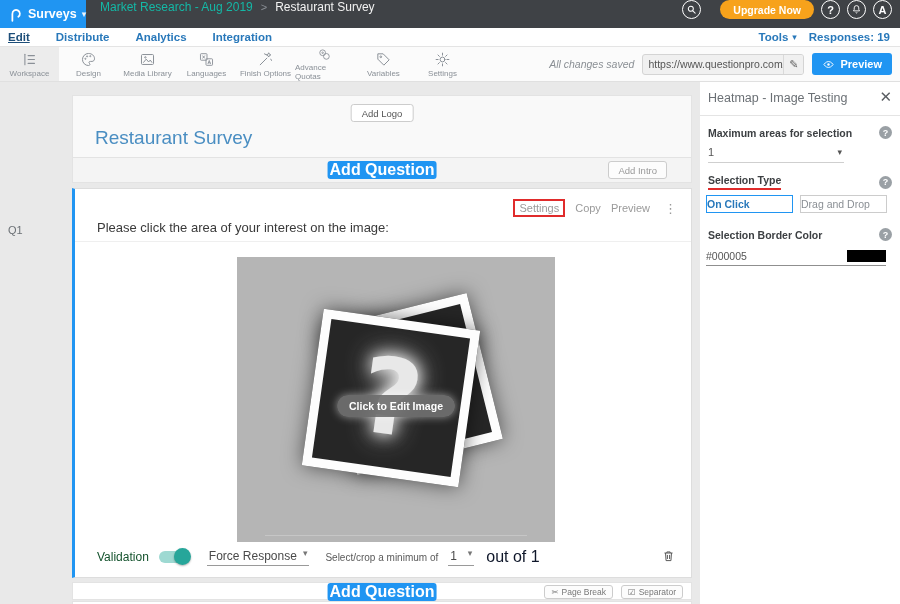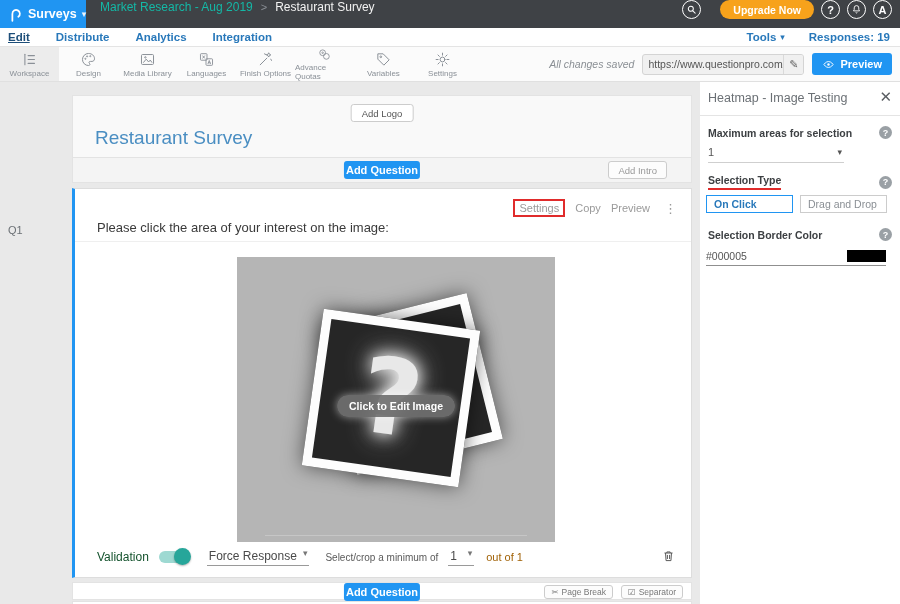--- a/index.html
+++ b/index.html
@@ -20,21 +20,21 @@
   .bc-current { color:#f2f2f2; }
   .topbar-right { margin-left:auto; display:flex; align-items:center; gap:7px; padding-right:8px; }
   .circle-btn { width:19px; height:19px; border-radius:50%; border:1.4px solid #fff; background:transparent; color:#fff; display:flex; align-items:center; justify-content:center; font-size:11px; font-weight:bold; cursor:pointer; }
   .upgrade-btn { height:19px; padding:0 13px; border:none; border-radius:10px; background:#f7a21b; color:#fff; font-size:10.5px; font-weight:bold; cursor:pointer; font-family:"Liberation Sans", sans-serif;margin-left:12px; }
 
   
   .navbar { position:absolute; left:0; top:28px; width:900px; height:19px; background:#fff; border-bottom:1px solid #e4e4e4; display:flex; align-items:center; font-size:11.5px; }
   .nav-item { color:#2878ba; margin-left:26px; cursor:pointer; font-weight:bold; }
   .nav-item:first-child { margin-left:8px; }
   .nav-item.active { color:#1d4e79; text-decoration:underline; }
-  .nav-right { margin-left:auto; display:flex; align-items:center; gap:24px; padding-right:10px; }
+  .nav-right { margin-left:auto; display:flex; align-items:center; gap:12px; padding-right:10px; }
   .tools-dd { color:#2878ba; font-weight:bold; cursor:pointer; display:flex; gap:4px; align-items:center; }
   .responses { color:#2878ba; font-weight:bold; }
 
   
   .toolbar { position:absolute; left:0; top:47px; width:900px; height:35px; background:#fbfbfb; border-bottom:1px solid #e0e0e0; display:flex; align-items:stretch; }
   .tool-item { width:59px; display:flex; flex-direction:column; align-items:center; justify-content:center; gap:1px; cursor:pointer; }
   .tool-item.active { background:#ececec; }
   .tool-item .lbl { font-size:8px; color:#8a9097; }
   .toolbar-right { margin-left:auto; display:flex; align-items:center; gap:8px; padding-right:8px; }
   .saved-status { font-size:10.5px; font-style:italic; color:#8a8f94; }
@@ -42,21 +42,21 @@
   .url-text { flex:1; font-size:10.5px; color:#555; padding:0 5px; white-space:nowrap; overflow:hidden; }
   .pencil-btn { width:20px; height:100%; border:none; border-left:1px solid #d9d9d9; background:#f0f0f0; color:#666; font-size:11px; cursor:pointer; font-family:"DejaVu Sans", sans-serif; }
   .preview-btn { height:22px; padding:0 10px; background:#2095f2; border:none; border-radius:3px; color:#fff; font-size:11px; font-weight:bold; display:flex; align-items:center; gap:5px; cursor:pointer; font-family:"Liberation Sans", sans-serif; }
 
   
   .q1-label { position:absolute; left:8px; top:224px; font-size:11px; color:#6b7075; }
   .survey-card { position:absolute; left:72px; top:95px; width:620px; height:88px; background:#f9f9f9; border:1px solid #e3e3e3; }
   .add-logo-btn { position:absolute; left:50%; transform:translateX(-50%); top:8px; height:18px; padding:0 10px; background:#fff; border:1px solid #ccc; border-radius:3px; font-size:9.5px; color:#555; cursor:pointer; font-family:"Liberation Sans", sans-serif; }
   .survey-title { position:absolute; left:22px; top:31px; font-size:19px; color:#4a8ec2; cursor:text; }
   .survey-footer { position:absolute; left:0; right:0; bottom:0; height:25px; border-top:1px solid #e3e3e3; background:#f4f4f4; }
-  .add-q-btn { position:absolute; left:50%; transform:translateX(-50%); top:3px; height:18px; padding:0 2px; background:#2095f2; border:none; border-radius:3px; color:#fff; font-size:11px; font-weight:bold; cursor:pointer; font-family:"Liberation Sans", sans-serif; }
+  .add-q-btn { position:absolute; left:50%; transform:translateX(-50%); top:3px; height:18px; padding:0 2px; background:#2095f2; border:none; border-radius:3px; color:#fff; font-size:16px; font-weight:bold; cursor:pointer; font-family:"Liberation Sans", sans-serif; }
   .add-intro-btn { position:absolute; right:24px; top:3px; height:18px; padding:0 9px; background:#fcfcfc; border:1px solid #ccc; border-radius:3px; color:#999; font-size:9.5px; cursor:pointer; font-family:"Liberation Sans", sans-serif; }
 
   .question-card { position:absolute; left:72px; top:188px; width:620px; height:390px; background:#fff; border:1px solid #ddd; border-left:3px solid #2095f2; }
   .q-toolbar { position:absolute; right:14px; top:10px; display:flex; align-items:center; gap:10px; font-size:11px; color:#9a9a9a; }
   .q-tool { cursor:pointer; }
   .q-tool.settings { border:2px solid #e02b2b; padding:1px 4px; }
   .kebab { font-family:"DejaVu Sans", sans-serif; font-size:13px; color:#9a9a9a; cursor:pointer; margin-left:4px; }
   .q-text { position:absolute; left:22px; top:31px; font-size:13px; color:#3a3a3a; cursor:text; }
   .q-divider { position:absolute; left:0; right:0; top:52px; border-top:1px solid #efefef; }
 
@@ -70,21 +70,21 @@
 
   .validation-row { position:absolute; left:22px; right:16px; bottom:10px; height:20px; display:flex; align-items:center; }
   .val-label { font-size:12px; color:#14532d; }
   .toggle { position:relative; width:30px; height:12px; border-radius:7px; background:#9ed9d2; margin-left:10px; cursor:pointer; }
   .toggle .knob { position:absolute; right:-2px; top:-3px; width:17px; height:17px; border-radius:50%; background:#26a69a; box-shadow:0 1px 2px rgba(0,0,0,.3); }
   .mini-select { display:flex; gap:6px; border-bottom:1px solid #9a9a9a; padding:0 2px 2px 2px; cursor:pointer; }
   .mini-select .caret { color:#777; }
   .force-select { margin-left:18px; font-size:12px; color:#4a4a4a; }
   .min-text { margin-left:16px; font-size:10px; color:#5a5a5a; }
   .min-select { margin-left:10px; font-size:12px; color:#4a4a4a; min-width:26px; justify-content:space-between; }
-  .out-of { margin-left:12px; font-size:11px; color:#a16207; }
+  .out-of { margin-left:12px; font-size:16px; color:#0f172a; }
   .trash-btn { margin-left:auto; background:none; border:none; cursor:pointer; padding:0; }
 
   .add-row { position:absolute; left:72px; top:582px; width:620px; height:18px; background:#fff; border:1px solid #e3e3e3; }
   .add-row .add-q-btn { top:0; height:18px; }
   .pb-btn, .sep-btn { position:absolute; top:2px; height:14px; background:#fcfcfc; border:1px solid #ccc; border-radius:3px; font-size:8.5px; color:#777; cursor:pointer; display:flex; align-items:center; gap:3px; padding:0 6px; font-family:"Liberation Sans", sans-serif; }
   .pb-btn { right:78px; }
   .sep-btn { right:8px; }
   .glyph { font-family:"DejaVu Sans", sans-serif; }
   .next-sliver { position:absolute; left:72px; top:601px; width:620px; height:3px; background:#fff; border:1px solid #e3e3e3; border-bottom:none; }
 
@@ -93,21 +93,21 @@
   .panel-header { position:absolute; left:8px; right:8px; top:8px; display:flex; align-items:center; }
   .panel-title { font-size:12.5px; color:#6b7075; }
   .panel-close { margin-left:auto; background:none; border:none; font-size:15px; font-weight:bold; color:#5a5e63; cursor:pointer; line-height:1; font-family:"DejaVu Sans", sans-serif; }
   .panel-divider { position:absolute; left:0; right:0; top:33px; border-top:1px solid #e4e4e4; }
   .p-label-row { position:absolute; left:8px; right:8px; display:flex; align-items:center; }
   .p-label { font-size:10.5px; font-weight:bold; color:#3d4043; }
   .p-label.red-underline { border-bottom:2px solid #e02b2b; padding-bottom:2px; }
   .help-icon { margin-left:auto; width:13px; height:13px; border-radius:50%; background:#9aa0a5; color:#fff; font-size:9px; font-weight:bold; display:flex; align-items:center; justify-content:center; cursor:pointer; }
   .p-select { position:absolute; left:8px; width:136px; display:flex; align-items:center; justify-content:space-between; border-bottom:1px solid #cfcfcf; padding:0 2px 4px 0; font-size:11px; color:#555; cursor:pointer; }
   .sel-type-btns { position:absolute; left:6px; top:113px; display:flex; gap:7px; }
-  .sel-btn { width:87px; height:18px; background:#fff; font-size:10.5px; display:flex; align-items:center; padding-left:7px; cursor:pointer; font-family:"Liberation Sans", sans-serif; }
+  .sel-btn { width:87px; height:18px; background:#fff; font-size:10.5px; display:flex; align-items:center; cursor:pointer; font-family:"Liberation Sans", sans-serif; }
   .sel-btn.on { border:1px solid #2095f2; color:#2878ba; font-weight:bold; }
   .sel-btn.off { border:1px solid #ccc; color:#8a8f94; }
   .color-row { position:absolute; left:6px; right:14px; top:168px; display:flex; align-items:center; border-bottom:1px solid #8f8f8f; padding-bottom:3px; }
   .color-value { font-size:10.5px; color:#555; cursor:text; }
   .color-swatch { margin-left:auto; width:39px; height:12px; background:#000; cursor:pointer; }
 </style>
 </head>
 <body>
 
 <div class="app">

